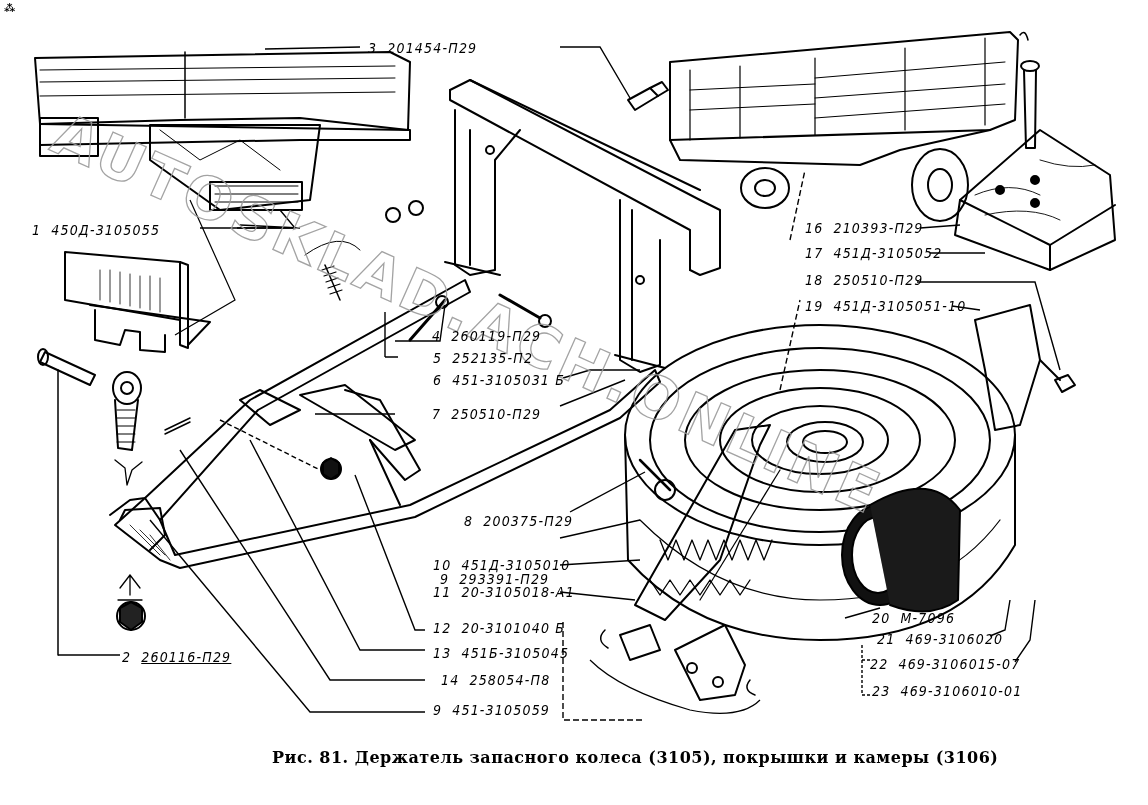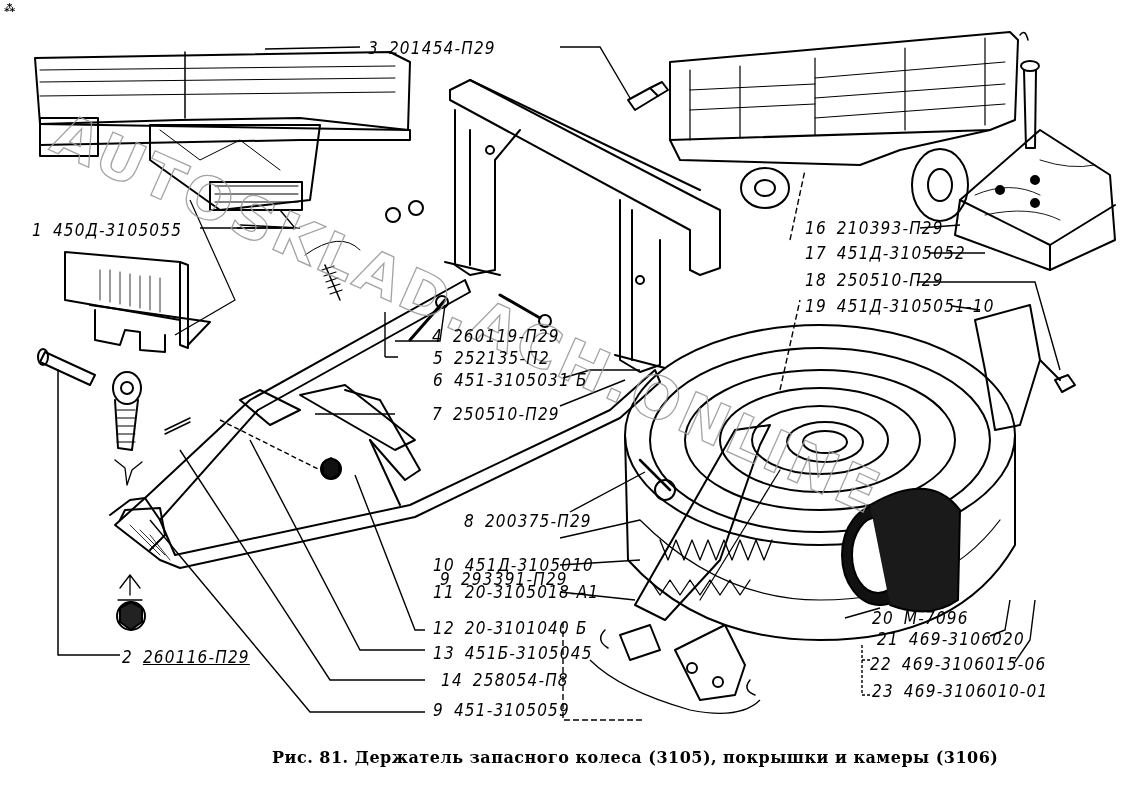--- a/index.html
+++ b/index.html
@@ -1,20 +1,20 @@
 <!DOCTYPE html>
 <html><head>
 <meta charset="utf-8">
 <style>
   html, body { margin: 0; padding: 0; background: #ffffff; }
   body { width: 1148px; height: 805px; position: relative; overflow: hidden;
          font-family: "DejaVu Sans", sans-serif; color: #000; }
   #canvas { position: absolute; left: 0; top: 0; width: 1148px; height: 805px; }
   .lbl { position: absolute; font-family: "DejaVu Sans Condensed", "DejaVu Sans", sans-serif;
-         font-style: italic; font-size: 17px; letter-spacing: 1.2px; white-space: nowrap;
+         font-style: italic; font-size: 14px; letter-spacing: 1.2px; white-space: nowrap;
          line-height: 16px; color: #000; }
   .lbl .num { display: inline-block; margin-right: 10px; }
   .caption { position: absolute; left: 272px; top: 748px; font-family: "DejaVu Serif", serif;
              font-weight: bold; font-size: 16px; letter-spacing: 0.5px; white-space: nowrap; }
   .watermark { position: absolute; font-family: "DejaVu Sans", sans-serif; font-weight: bold;
                font-size: 58px; color: transparent; -webkit-text-stroke: 1.3px #9a9a9a;
                letter-spacing: 4px; white-space: nowrap; transform-origin: left top;
                pointer-events: none; opacity: 0.9; }
   .corner-mark { position: absolute; left: 4px; top: 2px; font-size: 11px; font-weight: bold; }
 </style>
@@ -245,17 +245,17 @@
   <span class="num">17</span><span>451Д-3105052</span></div>
 <div class="lbl" style="left:805px; top:272px;">
   <span class="num">18</span><span>250510-П29</span></div>
 <div class="lbl" style="left:805px; top:298px;">
   <span class="num">19</span><span>451Д-3105051-10</span></div>
 <div class="lbl" style="left:872px; top:610px;">
   <span class="num">20</span><span>М-7096</span></div>
 <div class="lbl" style="left:866px; top:631px;margin-left:11px;">
   <span class="num">21</span><span>469-3106020</span></div>
 <div class="lbl" style="left:870px; top:656px;">
-  <span class="num">22</span><span>469-3106015-06</span></div>
+  <span class="num">22</span><span>469-3106015-07</span></div>
 <div class="lbl" style="left:872px; top:683px;">
   <span class="num">23</span><span>469-3106010-01</span></div>
 
 <div class="caption">Рис. 81. Держатель запасного колеса (3105), покрышки и камеры (3106)</div>
 
 </body></html>

